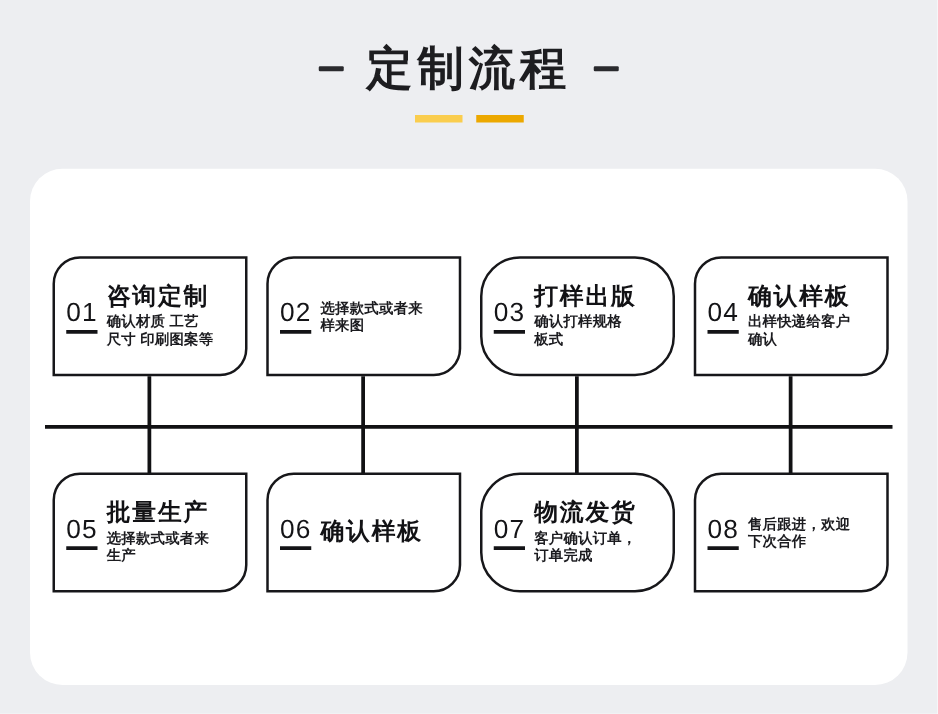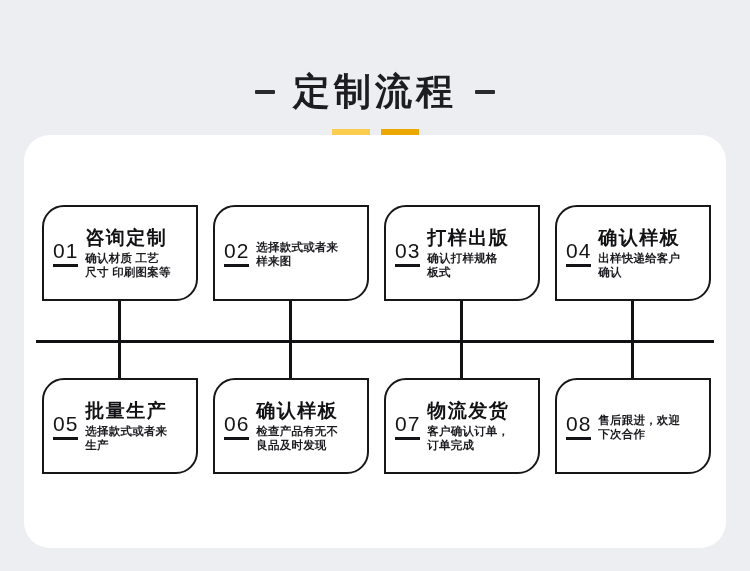--- a/index.html
+++ b/index.html
@@ -19,21 +19,21 @@
   .header {
     position: absolute;
     top: 0;
     left: 0;
     width: 750px;
     height: 135px;
     box-sizing: border-box;
     display: flex;
     flex-direction: column;
     align-items: center;
-    justify-content: flex-end;
+    justify-content: flex-start;
     padding-top: 36px;
   }
   .title-row {
     display: flex;
     align-items: center;
     justify-content: center;
     gap: 18px;
   }
   .title-dash {
     display: block;
@@ -150,21 +150,21 @@
     line-height: 1.25;
     letter-spacing: 0.2px;
   }
 
   
   .row-top    { top: 70px; }
   .row-bottom { top: 243px; }
 
   .col-1 { left: 18px; }
   .col-2 { left: 189px; }
-  .col-3 { left: 360px; }
+  .col-3 { left: 360px; border-radius: 32px; }
   .col-4 { left: 531px; }
 
   .vcol-1 { left: 94px; }
   .vcol-2 { left: 265px; }
   .vcol-3 { left: 436px; }
   .vcol-4 { left: 607px; }
 </style>
 </head>
 <body>
 
@@ -241,24 +241,20 @@
         <div>选择款式或者来</div>
         <div>生产</div>
       </div>
     </div>
   </div>
 
   <div class="card row-bottom col-2">
     <span class="card-num">06</span>
     <div class="card-body">
       <div class="card-title">确认样板</div>
-      <div class="card-desc">
-        <div>检查产品有无不</div>
-        <div>良品及时发现</div>
-      </div>
     </div>
   </div>
 
   <div class="card row-bottom col-3">
     <span class="card-num">07</span>
     <div class="card-body">
       <div class="card-title">物流发货</div>
       <div class="card-desc">
         <div>客户确认订单，</div>
         <div>订单完成</div>

